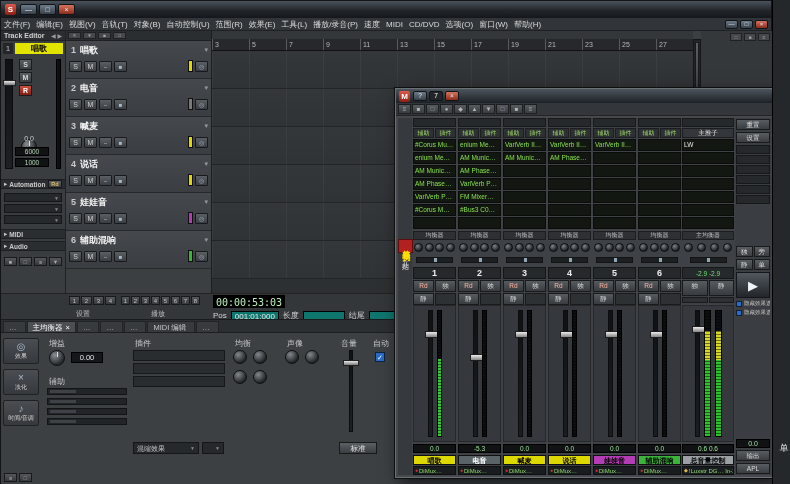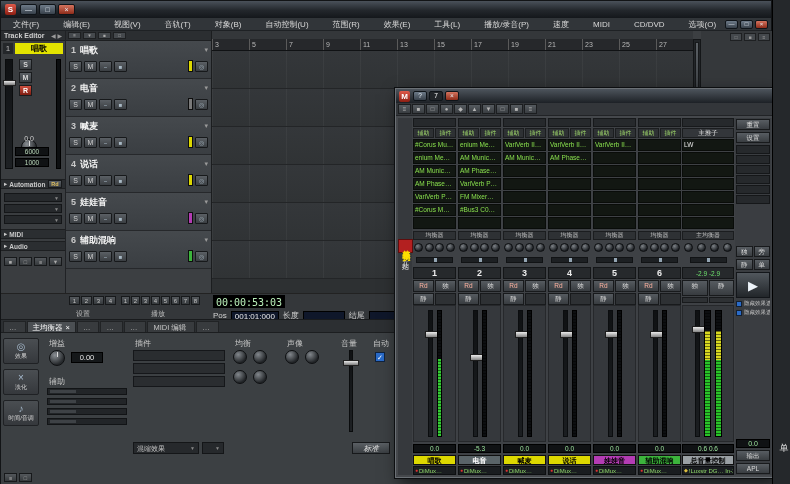--- a/index.html
+++ b/index.html
@@ -11,21 +11,21 @@
 .main-window{position:absolute;left:0;top:0;width:772px;height:484px;background:#3c3f42;border:1px solid #121416;}
 .titlebar{position:absolute;left:0;top:0;right:0;height:17px;background:linear-gradient(#4a515a,#23272c 55%,#14171b);display:flex;align-items:center;gap:4px;padding:0 4px;}
 .app-icon{width:11px;height:11px;background:linear-gradient(#e05a4a,#8d1e12);color:#fff;font-size:8px;font-weight:bold;display:flex;align-items:center;justify-content:center;border-radius:2px;flex:0 0 auto;}
 .titlebar .title{color:#ececec;font-size:9px;white-space:nowrap;overflow:hidden;flex:1;}
 .winbtns{display:flex;gap:2px;flex:0 0 auto;}
 .wbtn{width:17px;height:11px;background:linear-gradient(#6d7a88,#38414b);border:1px solid #0f1419;border-radius:2px;color:#e4ebf2;font-size:7px;line-height:9px;text-align:center;}
 .wbtn.close{background:linear-gradient(#d4735e,#8e2c1a);}
 .wbtn.snap{background:#22262a;color:#fff;}
 .menubar{position:absolute;left:0;top:17px;right:0;height:13px;background:#313539;border-bottom:1px solid #1e2124;display:flex;align-items:center;}
 .menus{display:flex;align-items:center;flex:1;overflow:hidden;}
-.menu-item{color:#d8d8d8;font-size:8px;padding:0 12px;white-space:nowrap;}
+.menu-item{color:#d8d8d8;font-size:8px;padding:0 3px;white-space:nowrap;}
 .menubar .winbtns{margin-right:3px;}
 .menubar .wbtn{width:13px;height:9px;font-size:6px;line-height:7px;}
 
 
 .left-panel{position:absolute;left:0;top:30px;width:65px;height:288px;background:#3a3d40;border-right:1px solid #202225;}
 .panel-header{height:10px;background:#2b2e31;color:#cfcfcf;font-size:7px;font-weight:bold;display:flex;align-items:center;padding:0 3px;gap:2px;border-bottom:1px solid #1d1f21;}
 .panel-header .arrows{margin-left:auto;color:#9a9a9a;font-size:6px;}
 .te-name-row{display:flex;margin:2px 2px 1px;gap:2px;height:11px;}
 .te-num{width:10px;background:#24272a;color:#bbb;font-size:8px;text-align:center;line-height:11px;}
 .te-name{flex:1;background:#e3e300;color:#000;font-size:8px;font-weight:bold;text-align:center;line-height:11px;}
@@ -73,21 +73,21 @@
 
 
 .transport{position:absolute;left:0;top:292px;width:772px;height:26px;background:#34373a;border-top:1px solid #222;}
 .bars{position:absolute;display:flex;gap:1px;}
 .barbtn{width:11px;height:9px;background:linear-gradient(#54585c,#35393c);border:1px solid #17191b;color:#c0c0c0;font-size:6px;text-align:center;line-height:8px;}
 .bars-b .barbtn{width:9px;}
 .t-label{position:absolute;color:#c0c0c0;font-size:7px;}
 .timecode{position:absolute;left:212px;top:1px;width:72px;height:13px;background:#000;color:#baf0ba;font-family:"DejaVu Sans Mono","Liberation Mono",monospace;font-size:10px;line-height:13px;text-align:center;border:1px solid #000;}
 .pos-row{position:absolute;left:212px;top:16px;display:flex;gap:4px;align-items:center;}
 .pos-label{color:#d0d0d0;font-size:8px;}
-.val-box{background:#0f172a;color:#e8e8e8;font-size:8px;padding:0 3px;height:10px;line-height:9px;border:1px solid #000;min-width:24px;}
+.val-box{background:#0f766e;color:#e8e8e8;font-size:8px;padding:0 3px;height:10px;line-height:9px;border:1px solid #000;min-width:24px;}
 
 
 .object-panel{position:absolute;left:0;top:318px;width:772px;height:166px;background:#3c4043;border-top:1px solid #191b1d;}
 .tabs{height:13px;background:#2c2f32;display:flex;gap:1px;padding:1px 2px 0;border-bottom:1px solid #1c1e20;}
 .tab{padding:0 5px;font-size:7.5px;color:#c5c5c5;background:#383b3e;border:1px solid #212325;border-bottom:none;line-height:11px;white-space:nowrap;display:flex;gap:3px;}
 .tab i{font-style:normal;}
 .oe-tools{position:absolute;left:2px;top:18px;width:36px;display:flex;flex-direction:column;gap:5px;}
 .oe-tool{background:linear-gradient(#4a4e52,#35383c);border:1px solid #1f2124;border-radius:2px;padding:2px 0;text-align:center;}
 .oe-tool .ico{display:block;color:#a8bccf;font-size:10px;line-height:11px;}
 .oe-tool .lbl{display:block;color:#d2d2d2;font-size:6px;white-space:nowrap;overflow:hidden;}
@@ -515,21 +515,21 @@
       <span class="oe-label" style="left:372px;top:18px;">自动</span>
       <span class="oe-check" style="left:374px;top:32px;">✓</span>
 
       <div class="oe-drop" style="left:132px;top:122px;width:66px;">
         <span>混缩效果</span>
           <i>▼</i>
       </div>
       <div class="oe-drop" style="left:201px;top:122px;width:22px;">
           <i>▼</i>
         </div>
-      <span class="oe-btn" style="left:351px;top:122px;width:38px;font-style:italic;">标准</span>
+      <span class="oe-btn" style="left:338px;top:122px;width:38px;">标准</span>
 
       <div class="corner-btns">
 
       <span class="mini-btn">≡</span>
           <span class="mini-btn">□</span>
         </div>
     </div>
   </div>
 
   <div class="mixer">

